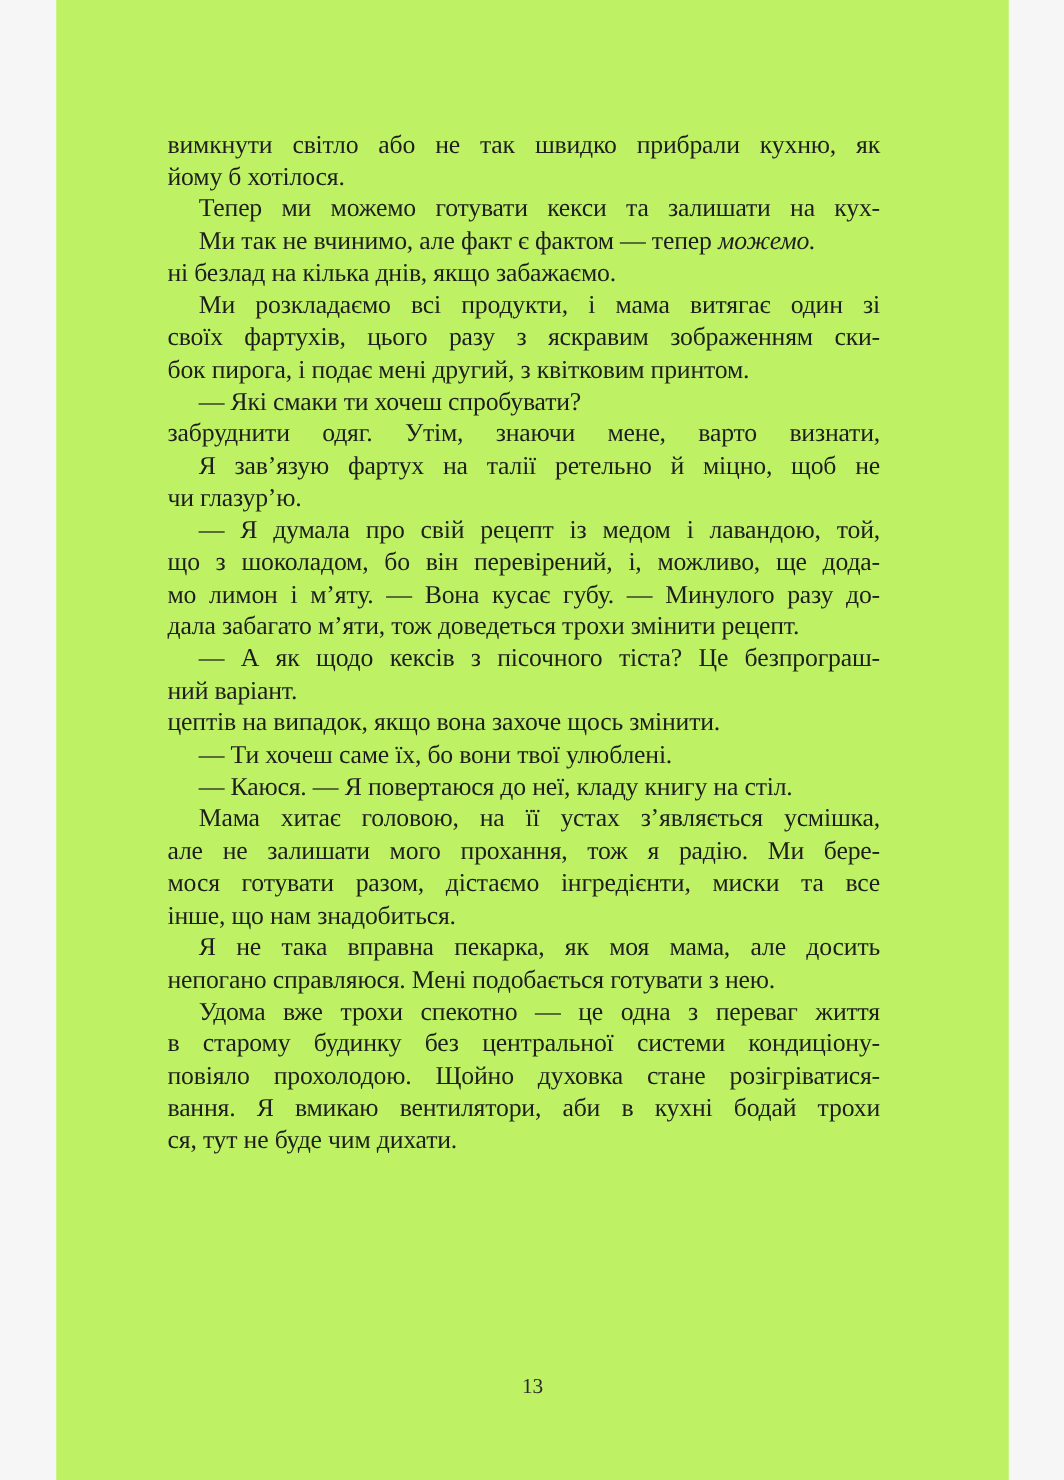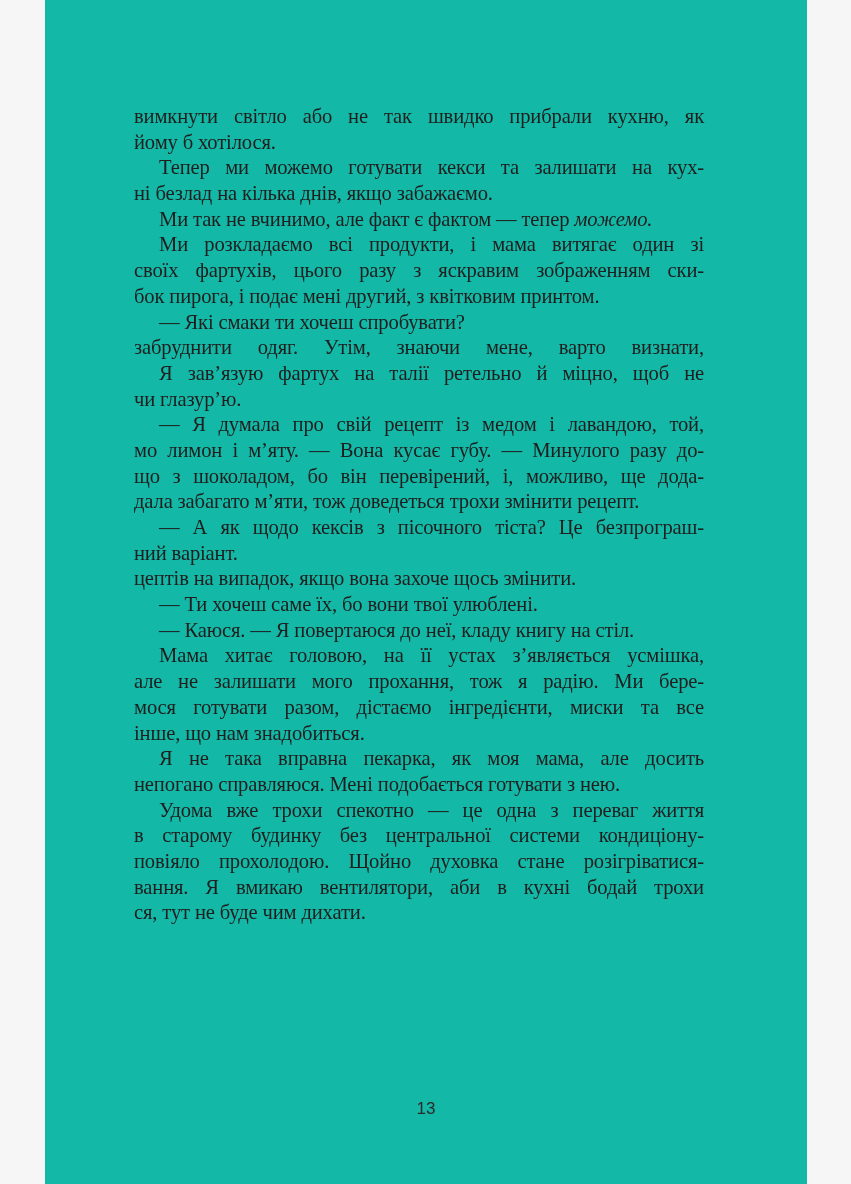--- a/index.html
+++ b/index.html
@@ -12,21 +12,21 @@
       height: 1184px;
       position: relative;
       overflow: hidden;
     }
     .page {
       position: absolute;
       left: 45px;
       top: 0;
       width: 762px;
       height: 1184px;
-      background: #14b8a6;
+      background: #bef264;
     }
     .text-block {
       position: absolute;
       left: 89px;
       top: 104px;
       width: 570px;
       font-family: "Liberation Serif", "DejaVu Serif", serif;
       font-size: 20.6px;
       line-height: 25.7px;
       color: #1e1e1e;
@@ -48,45 +48,45 @@
     }
     .italic {
       font-style: italic;
     }
     .page-number {
       position: absolute;
       left: 0;
       width: 762px;
       top: 1099px;
       text-align: center;
-      font-family: Liberation Sans, sans-serif;
+      font-family: Liberation Serif, serif;
       font-size: 17px;
       color: #2a2a2a;
     }
   </style>
 </head>
 <body>
 
 <div class="page">
   <div class="text-block">
     <span class="line">вимкнути світло або не так швидко прибрали кухню, як</span>
     <span class="line last">йому б хотілося.</span>
     <span class="line indent">Тепер ми можемо готувати кекси та залишати на кух-</span>
+    <span class="line indent last">Ми так не вчинимо, але факт є фактом — тепер <span class="italic">можемо.</span></span>
     <span class="line last">ні безлад на кілька днів, якщо забажаємо.</span>
-    <span class="line indent last">Ми так не вчинимо, але факт є фактом — тепер <span class="italic">можемо.</span></span>
     <span class="line indent">Ми розкладаємо всі продукти, і мама витягає один зі</span>
     <span class="line">своїх фартухів, цього разу з яскравим зображенням ски-</span>
     <span class="line last">бок пирога, і подає мені другий, з квітковим принтом.</span>
     <span class="line indent last">— Які смаки ти хочеш спробувати?</span>
     <span class="line">забруднити одяг. Утім, знаючи мене, варто визнати,</span>
     <span class="line indent">Я зав’язую фартух на талії ретельно й міцно, щоб не</span>
     <span class="line last">чи глазур’ю.</span>
     <span class="line indent">— Я думала про свій рецепт із медом і лавандою, той,</span>
+    <span class="line">що з шоколадом, бо він перевірений, і, можливо, ще дода-</span>
     <span class="line">мо лимон і м’яту. — Вона кусає губу. — Минулого разу до-</span>
-    <span class="line">що з шоколадом, бо він перевірений, і, можливо, ще дода-</span>
     <span class="line last">дала забагато м’яти, тож доведеться трохи змінити рецепт.</span>
     <span class="line indent">— А як щодо кексів з пісочного тіста? Це безпрограш-</span>
     <span class="line last">ний варіант.</span>
     <span class="line last">цептів на випадок, якщо вона захоче щось змінити.</span>
     <span class="line indent last">— Ти хочеш саме їх, бо вони твої улюблені.</span>
     <span class="line indent last">— Каюся. — Я повертаюся до неї, кладу книгу на стіл.</span>
     <span class="line indent">Мама хитає головою, на її устах з’являється усмішка,</span>
     <span class="line">але не залишати мого прохання, тож я радію. Ми бере-</span>
     <span class="line">мося готувати разом, дістаємо інгредієнти, миски та все</span>
     <span class="line last">інше, що нам знадобиться.</span>

